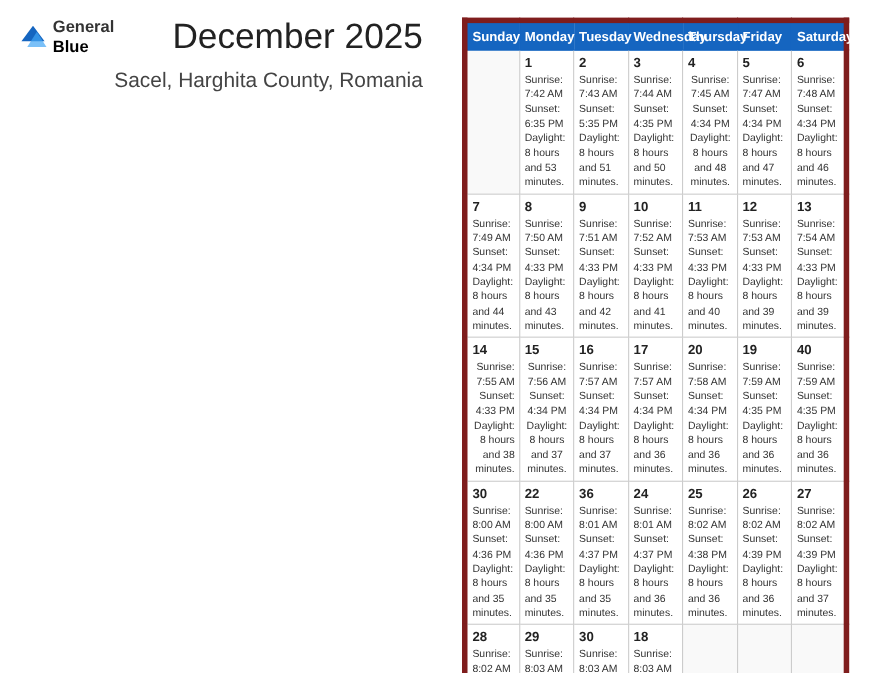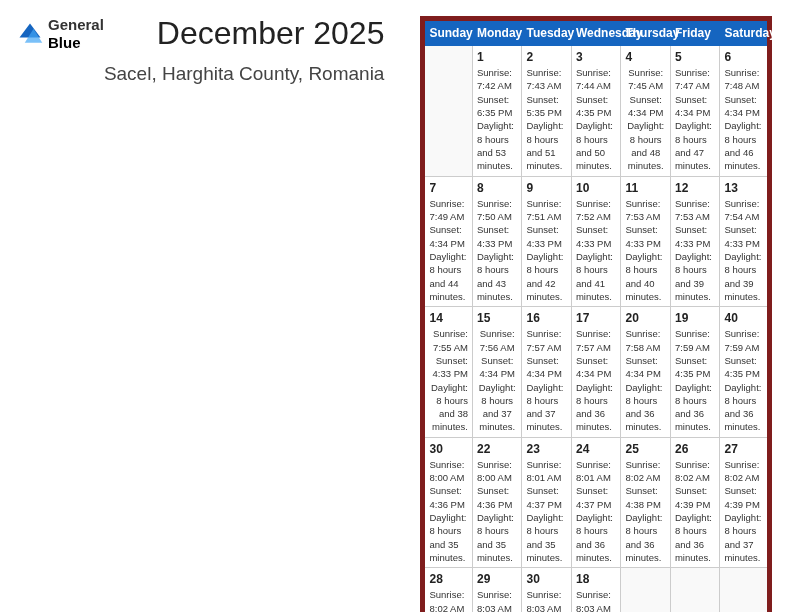--- a/index.html
+++ b/index.html
@@ -286,21 +286,21 @@
 and 35 minutes.</div>
           </td>
           <td>
             <span class="day-num">22</span>
             <div class="day-info" style="white-space: pre-line;">Sunrise: 8:00 AM
 Sunset: 4:36 PM
 Daylight: 8 hours
 and 35 minutes.</div>
           </td>
           <td>
-            <span class="day-num">23</span>
+            <span class="day-num">36</span>
             <div class="day-info" style="white-space: pre-line;">Sunrise: 8:01 AM
 Sunset: 4:37 PM
 Daylight: 8 hours
 and 35 minutes.</div>
           </td>
           <td>
             <span class="day-num">24</span>
             <div class="day-info" style="white-space: pre-line;">Sunrise: 8:01 AM
 Sunset: 4:37 PM
 Daylight: 8 hours

